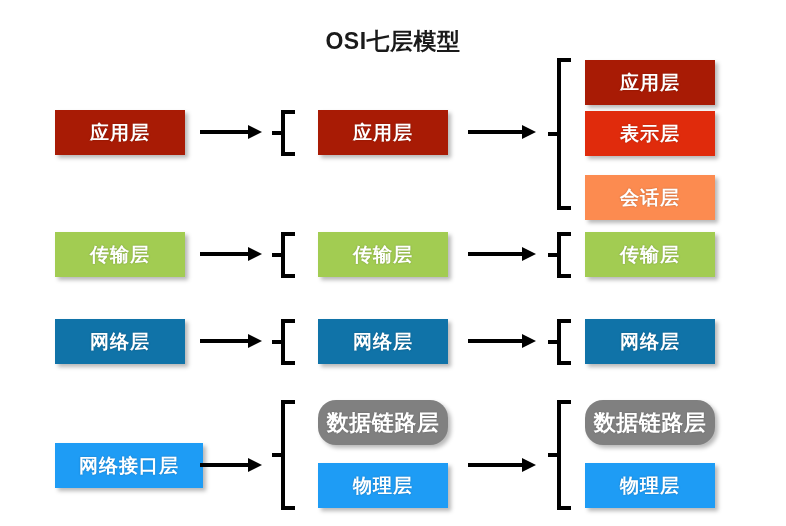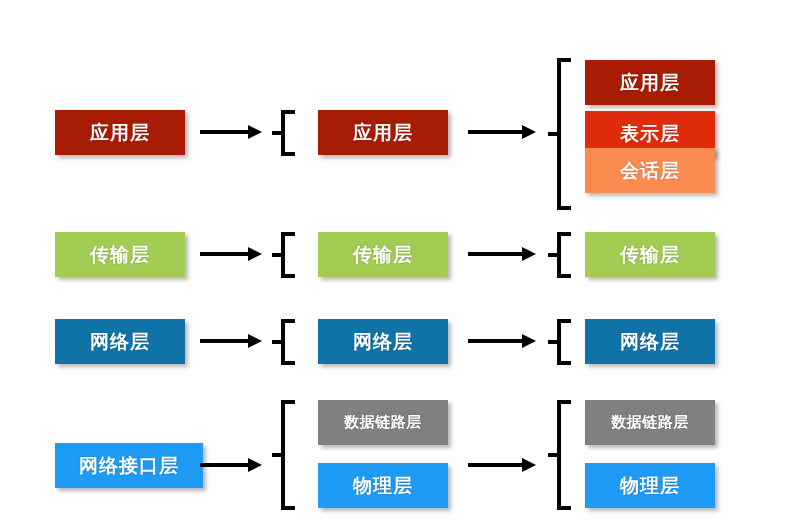--- a/index.html
+++ b/index.html
@@ -32,21 +32,21 @@
     justify-content:center;
     color:#ffffff;
     font-size:19px;
     font-weight:bold;
     letter-spacing:1px;
     white-space:nowrap;
     box-shadow:3px 3px 4px rgba(0,0,0,0.28);
     box-sizing:border-box;
     text-shadow:0 0 2px rgba(0,0,0,0.25);
   }
-  .box.small{font-size:15px;letter-spacing:0.5px;}
+  .box.small{font-size:22px;letter-spacing:0.5px;border-radius:18px;}
 
   
   .arrow{
     position:absolute;
     height:14px;
     display:block;
   }
   .arrow .shaft{
     position:absolute;
     left:0;top:5px;
@@ -88,20 +88,21 @@
     width:13px;
     height:4px;
     background:#000000;
   }
 </style>
 </head>
 <body>
 
 <div id="canvas">
 
+  <div class="title">OSI七层模型</div>
 
   <div class="box" style="left:55px;top:110px;width:130px;height:45px;background:#A81B05;">
     <span>应用层</span>
   </div>
 
   <div class="arrow" style="left:200px;top:125px;width:62px;">
     <span class="shaft" style="width:48px;"></span>
     <span class="head" style="left:48px;"></span>
   </div>
 
@@ -127,21 +128,21 @@
     <span class="cap bot"></span>
     <span class="tick" style="top:74px;"></span>
   </div>
 
   <div class="box" style="left:585px;top:60px;width:130px;height:45px;background:#A81B05;">
     <span>应用层</span>
   </div>
   <div class="box" style="left:585px;top:111px;width:130px;height:45px;background:#E02B0C;align-items:center;">
     <span>表示层</span>
   </div>
-  <div class="box" style="left:585px;top:148px;width:130px;height:45px;background:#FC8B50;">
+  <div class="box" style="left:585px;top:175px;width:130px;height:45px;background:#FC8B50;">
     <span>会话层</span>
   </div>
 
   <div class="box" style="left:55px;top:232px;width:130px;height:45px;background:#A2CC52;">
     <span>传输层</span>
   </div>
 
   <div class="arrow" style="left:200px;top:247px;width:62px;">
     <span class="shaft" style="width:48px;"></span>
     <span class="head" style="left:48px;"></span>

